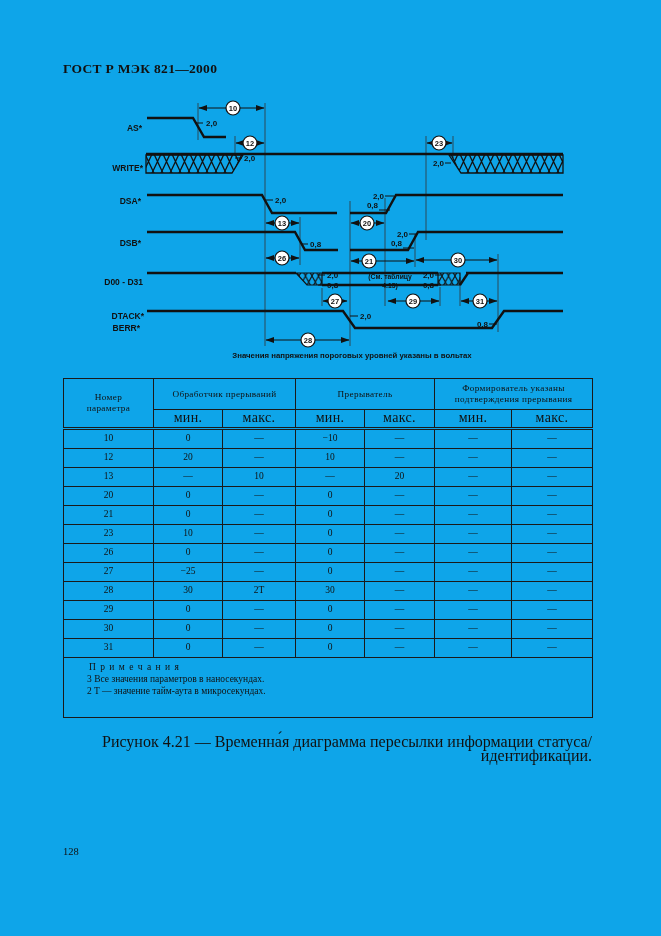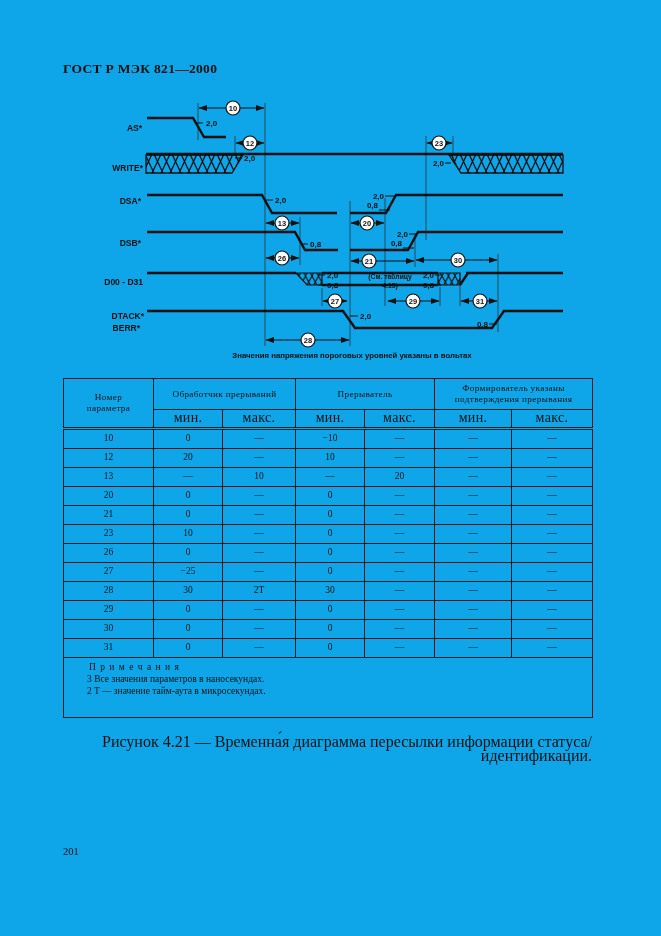--- a/index.html
+++ b/index.html
@@ -342,14 +342,14 @@
           <div>2 T — значение тайм-аута в микросекундах.</div>
         </td>
       </tr>
     </tfoot>
   </table>
 
   <div class="fig-caption">
     <div>Рисунок 4.21 — Временна́я диаграмма пересылки информации статуса/идентификации.</div>
   </div>
 
-  <div class="page-number">201</div>
+  <div class="page-number">128</div>
 </div>
 
 </body></html>

